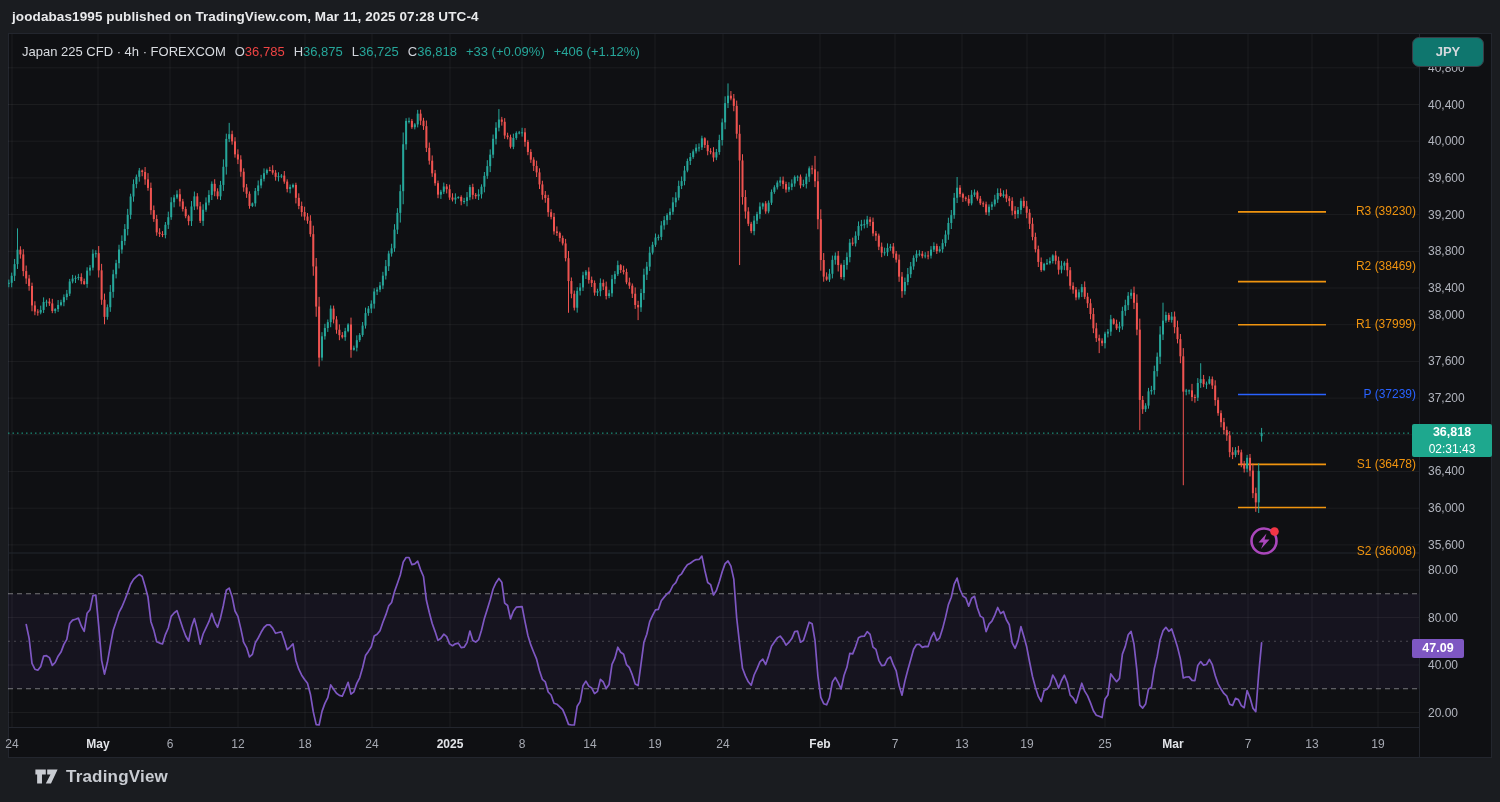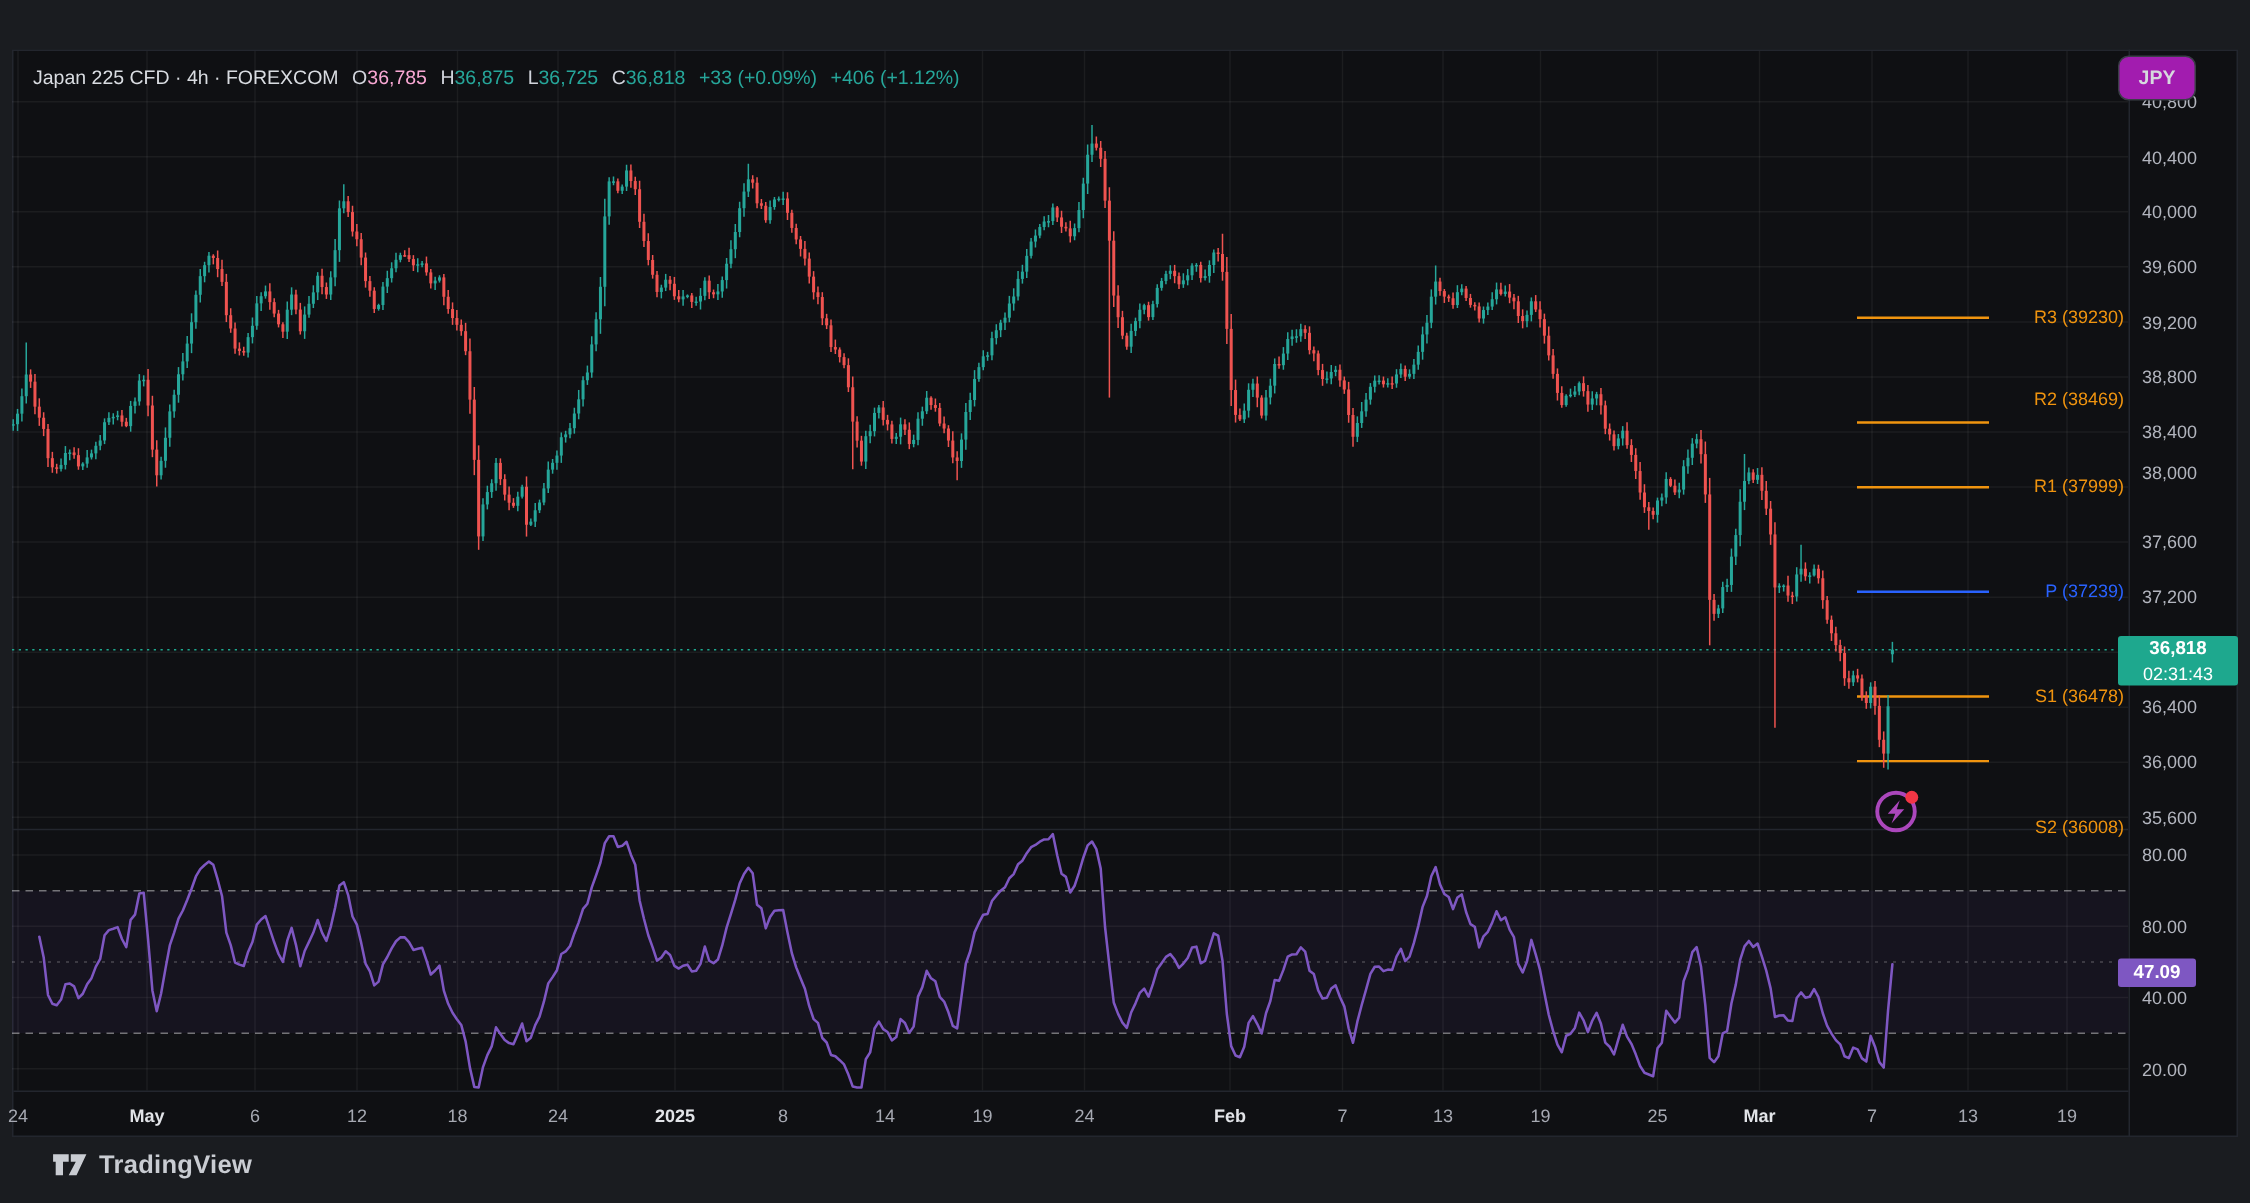--- a/index.html
+++ b/index.html
@@ -10,21 +10,21 @@
   .publish-bar { position:absolute; left:12px; top:9px; font-size:13.5px; font-weight:bold; color:#e9eaec; letter-spacing:.1px; }
 
   .chart-bg { position:absolute; left:8px; top:33px; width:1484px; height:725px; background:#0f1013; border:1px solid #23262e; }
   .chart-svg { position:absolute; left:8px; top:33px; }
 
   .legend { position:absolute; left:22px; top:44px; display:flex; gap:9px; font-size:13px; color:#d1d4dc; align-items:baseline; white-space:nowrap; z-index:4; }
   .legend .title { color:#d9dce1; }
   .legend .pair b { font-weight:normal; color:#d1d4dc; }
   .legend .val, .legend .chg { font-weight:normal; }
 
-  .jpy-btn { position:absolute; left:1412px; top:37px; width:52px; height:30px; background:#a21caf; border:1px solid #3a3e47; border-radius:7px; color:#d6d9de; font-size:13px; font-weight:bold; font-family:inherit; text-align:center; line-height:28px; z-index:6; cursor:pointer; }
+  .jpy-btn { position:absolute; left:1412px; top:37px; width:72px; height:30px; background:#0f766e; border:1px solid #3a3e47; border-radius:7px; color:#d6d9de; font-size:13px; font-weight:bold; font-family:inherit; text-align:center; line-height:28px; z-index:6; cursor:pointer; }
 
   .axis-label { position:absolute; left:1428px; height:16px; line-height:16px; font-size:12px; color:#b2b5be; z-index:3; white-space:nowrap; }
   .pivot-label { position:absolute; left:1236px; width:180px; height:17px; line-height:17px; font-size:12px; text-align:right; z-index:3; white-space:nowrap; }
 
   .price-badge { position:absolute; left:1412px; width:80px; top:424px; border-radius:2px; z-index:5; text-align:center; color:#fff; }
   .price-badge .row1 { font-size:12.5px; font-weight:bold; line-height:17px; }
   .price-badge .row2 { font-size:12px; line-height:16px; }
   .rsi-badge { position:absolute; left:1412px; width:52px; height:19px; top:639px; border-radius:2px; z-index:5; text-align:center; color:#fff; font-size:12.5px; font-weight:bold; line-height:19px; }
 
   .time-tick { position:absolute; top:737px; width:56px; text-align:center; font-size:12px; color:#a6a9b2; z-index:3; }
@@ -36,20 +36,21 @@
   .footer { position:absolute; left:34px; top:766px; display:flex; align-items:center; gap:7px; }
   .footer .brand-text { font-size:17px; font-weight:bold; color:#c9ccd2; letter-spacing:.2px; }
 
   .flash-btn { position:absolute; left:1248px; top:523px; width:34px; height:34px; z-index:4; cursor:pointer; background:none; border:none; padding:0; }
 </style>
 </head>
 <body>
 
 <div class="page">
 
+  <div class="publish-bar">joodabas1995 published on TradingView.com, Mar 11, 2025 07:28 UTC-4</div>
 
   <div class="chart-bg"></div>
 
   <svg class="chart-svg" id="chart-svg" width="1411" height="725" viewBox="8 33 1411 725">
       <line x1="12" x2="12" y1="34" y2="727" stroke="rgba(250,250,250,0.055)" stroke-width="1"></line>
       <line x1="98" x2="98" y1="34" y2="727" stroke="rgba(250,250,250,0.055)" stroke-width="1"></line>
       <line x1="170" x2="170" y1="34" y2="727" stroke="rgba(250,250,250,0.055)" stroke-width="1"></line>
       <line x1="238" x2="238" y1="34" y2="727" stroke="rgba(250,250,250,0.055)" stroke-width="1"></line>
       <line x1="305" x2="305" y1="34" y2="727" stroke="rgba(250,250,250,0.055)" stroke-width="1"></line>
       <line x1="372" x2="372" y1="34" y2="727" stroke="rgba(250,250,250,0.055)" stroke-width="1"></line>
@@ -965,21 +966,21 @@
       <line x1="1258.7" x2="1258.7" y1="463.31154490027814" y2="513.0424792708562" stroke="#26a69a" stroke-width="1"></line>
       <rect x="1257.7" y="470.8498270669454" width="2" height="31.542554993937074" fill="#26a69a"></rect>
       <line x1="1261.6" x2="1261.6" y1="427.9082568807339" y2="441.66972477064223" stroke="#26a69a" stroke-width="1"></line>
       <rect x="1260.6" y="433.13761467889907" width="2" height="3.027522935779814" fill="#26a69a"></rect>
       <polyline points="26.2,624.5 29.1,638.1 32.0,663.3 34.9,669.2 37.8,670.2 40.7,666.4 43.6,656.2 46.5,655.7 49.4,657.6 52.3,665.4 55.2,662.5 58.1,656.2 61.0,652.1 63.9,644.4 66.8,639.3 69.7,623.5 72.6,620.1 75.5,619.2 78.4,618.1 81.3,626.0 84.2,631.4 87.1,613.2 90.0,609.8 92.9,595.7 95.8,595.2 98.7,625.9 101.6,660.3 104.5,674.1 107.4,662.3 110.3,645.9 113.2,630.3 116.1,621.8 119.0,612.4 121.9,607.0 124.8,600.0 127.7,592.5 130.6,584.3 133.5,579.4 136.4,576.7 139.3,574.4 142.2,576.5 145.1,586.3 148.0,597.3 150.9,621.7 153.8,630.1 156.7,641.7 159.6,643.1 162.5,644.0 165.4,634.6 168.3,628.0 171.2,616.4 174.1,613.0 177.0,610.7 179.9,619.4 182.8,628.2 185.7,636.0 188.6,641.2 191.5,627.1 194.4,618.6 197.3,629.9 200.2,644.2 203.1,634.0 206.0,627.9 208.9,621.7 211.8,613.3 214.7,621.8 217.6,627.3 220.5,617.9 223.4,605.2 226.3,590.3 229.2,588.1 232.1,596.7 235.0,611.0 237.9,616.4 240.8,628.6 243.7,642.4 246.6,647.6 249.5,656.9 252.4,654.4 255.3,642.9 258.2,638.0 261.1,632.3 264.0,627.5 266.9,624.9 269.8,624.9 272.7,628.1 275.6,633.3 278.5,632.5 281.4,631.8 284.3,640.2 287.2,649.7 290.1,647.0 293.0,643.8 295.9,660.4 298.8,669.2 301.7,675.2 304.6,679.5 307.5,683.3 310.4,694.2 313.3,711.9 316.2,724.6 319.1,725.0 322.0,711.4 324.9,703.4 327.8,697.6 330.7,684.9 333.6,689.3 336.5,693.3 339.4,695.4 342.3,696.2 345.2,689.5 348.1,682.3 351.0,694.1 353.9,691.8 356.8,683.4 359.7,677.8 362.6,667.8 365.5,655.6 368.4,651.4 371.3,646.8 374.2,636.0 377.1,634.3 380.0,630.7 382.9,622.3 385.8,614.9 388.7,605.9 391.6,602.5 394.5,591.6 397.4,583.5 400.3,575.0 403.2,562.1 406.1,557.5 409.0,557.5 411.9,564.6 414.8,563.9 417.7,561.2 420.6,569.8 423.5,576.5 426.4,600.3 429.3,612.5 432.2,623.5 435.1,631.6 438.0,640.4 440.9,638.3 443.8,634.2 446.7,636.6 449.6,643.9 452.5,645.7 455.4,643.8 458.3,643.1 461.2,647.6 464.1,647.2 467.0,642.6 469.9,631.0 472.8,640.5 475.7,642.1 478.6,639.7 481.5,630.3 484.4,618.4 487.3,609.2 490.2,599.8 493.1,589.0 496.0,582.7 498.9,578.5 501.8,582.2 504.7,603.2 507.6,605.5 510.5,618.9 513.4,611.3 516.3,607.2 519.2,606.8 522.1,606.7 525.0,621.7 527.9,635.5 530.8,644.9 533.7,652.2 536.6,659.2 539.5,670.8 542.4,679.4 545.3,681.9 548.2,692.0 551.1,695.0 554.0,703.3 556.9,704.2 559.8,706.8 562.7,709.6 565.6,716.4 568.5,724.4 571.4,725.0 574.3,725.0 577.2,706.2 580.1,701.6 583.0,685.7 585.9,681.1 588.8,686.1 591.7,688.0 594.6,693.6 597.5,691.4 600.4,679.4 603.3,682.0 606.2,688.6 609.1,684.4 612.0,664.4 614.9,658.1 617.8,647.2 620.7,652.2 623.6,654.2 626.5,664.6 629.4,667.7 632.3,674.9 635.2,683.9 638.1,685.6 641.0,664.2 643.9,642.3 646.8,634.2 649.7,621.6 652.6,615.3 655.5,609.8 658.4,609.3 661.3,600.7 664.2,597.1 667.1,593.8 670.0,591.5 672.9,585.5 675.8,582.7 678.7,576.2 681.6,573.8 684.5,568.8 687.4,564.8 690.3,563.3 693.2,561.1 696.1,559.6 699.0,559.5 701.9,556.1 704.8,570.2 707.7,582.5 710.6,584.6 713.5,595.0 716.4,590.5 719.3,581.8 722.2,571.8 725.1,563.6 728.0,561.0 730.9,566.1 733.8,579.1 736.7,618.0 739.6,643.8 742.5,668.3 745.4,675.9 748.3,681.8 751.2,685.2 754.1,675.0 757.0,668.9 759.9,661.9 762.8,659.1 765.7,664.5 768.6,656.1 771.5,646.2 774.4,642.1 777.3,637.9 780.2,636.1 783.1,639.7 786.0,645.2 788.9,642.4 791.8,638.6 794.7,631.6 797.6,631.1 800.5,642.2 803.4,640.6 806.3,631.5 809.2,622.2 812.1,623.7 815.0,640.5 817.9,676.0 820.8,697.4 823.7,703.7 826.6,704.8 829.5,697.8 832.4,681.9 835.3,677.4 838.2,682.7 841.1,689.0 844.0,675.5 846.9,667.3 849.8,653.3 852.7,653.9 855.6,646.6 858.5,637.8 861.4,636.3 864.3,636.2 867.2,631.6 870.1,634.4 873.0,647.1 875.9,649.4 878.8,660.3 881.7,665.7 884.6,665.2 887.5,659.0 890.4,656.9 893.3,664.7 896.2,670.9 899.1,685.5 902.0,695.2 904.9,681.1 907.8,670.0 910.7,659.7 913.6,649.3 916.5,644.5 919.4,644.4 922.3,647.4 925.2,646.4 928.1,646.6 931.0,637.7 933.9,632.5 936.8,640.7 939.7,637.8 942.6,628.6 945.5,617.4 948.4,604.6 951.3,597.3 954.2,584.2 957.1,578.1 960.0,589.5 962.9,596.0 965.8,598.0 968.7,606.1 971.6,598.3 974.5,596.3 977.4,608.0 980.3,616.1 983.2,617.9 986.1,631.6 989.0,624.2 991.9,621.2 994.8,615.1 997.7,607.5 1000.6,613.5 1003.5,611.5 1006.4,619.8 1009.3,624.8 1012.2,642.8 1015.1,648.3 1018.0,640.9 1020.9,626.6 1023.8,636.3 1026.7,646.8 1029.6,662.0 1032.5,676.5 1035.4,687.3 1038.3,696.4 1041.2,701.5 1044.1,690.5 1047.0,689.2 1049.9,685.3 1052.8,675.1 1055.7,680.2 1058.6,688.1 1061.5,680.5 1064.4,675.2 1067.3,682.5 1070.2,695.1 1073.1,697.8 1076.0,703.0 1078.9,692.9 1081.8,683.2 1084.7,691.1 1087.6,695.9 1090.5,702.9 1093.4,710.7 1096.3,715.2 1099.2,716.3 1102.1,717.5 1105.0,698.9 1107.9,695.1 1110.8,673.9 1113.7,677.9 1116.6,681.7 1119.5,678.4 1122.4,654.1 1125.3,646.4 1128.2,634.8 1131.1,631.4 1134.0,644.3 1136.9,670.4 1139.8,705.2 1142.7,708.1 1145.6,704.1 1148.5,688.9 1151.4,687.4 1154.3,668.8 1157.2,656.4 1160.1,639.9 1163.0,630.9 1165.9,627.3 1168.8,631.3 1171.7,629.0 1174.6,637.8 1177.5,647.1 1180.4,658.9 1183.3,678.0 1186.2,677.0 1189.1,676.9 1192.0,680.4 1194.9,680.7 1197.8,665.4 1200.7,661.6 1203.6,665.2 1206.5,664.5 1209.4,659.4 1212.3,664.7 1215.2,675.5 1218.1,683.9 1221.0,689.1 1223.9,693.4 1226.8,696.2 1229.7,704.2 1232.6,705.4 1235.5,698.4 1238.4,699.6 1241.3,705.6 1244.2,707.7 1247.1,690.6 1250.0,697.8 1252.9,708.1 1255.8,711.7 1258.7,673.8 1261.6,642.8" fill="none" stroke="#7e57c2" stroke-width="1.7" stroke-linejoin="round" stroke-linecap="round"></polyline>
       <line x1="8" x2="1419" y1="553" y2="553" stroke="#23262e" stroke-width="1"></line>
     </svg>
 
   <div class="legend">
     <span class="title">Japan 225 CFD · 4h · FOREXCOM</span>
-    <span class="pair"><b>O</b><span class="val" style="color: #f9a8d4;">36,785</span></span>
+    <span class="pair"><b>O</b><span class="val" style="color: #ef4444;">36,785</span></span>
     <span class="pair"><b>H</b><span class="val" style="color: rgb(38, 166, 154);">36,875</span></span>
     <span class="pair"><b>L</b><span class="val" style="color: rgb(38, 166, 154);">36,725</span></span>
     <span class="pair"><b>C</b><span class="val" style="color: rgb(38, 166, 154);">36,818</span></span>
     <span class="chg" style="color: rgb(38, 166, 154);">+33 (+0.09%)</span>
     <span class="chg" style="color: rgb(38, 166, 154);">+406 (+1.12%)</span>
   </div>
 
   <button class="jpy-btn">JPY</button>
 
   <div id="price-axis">

